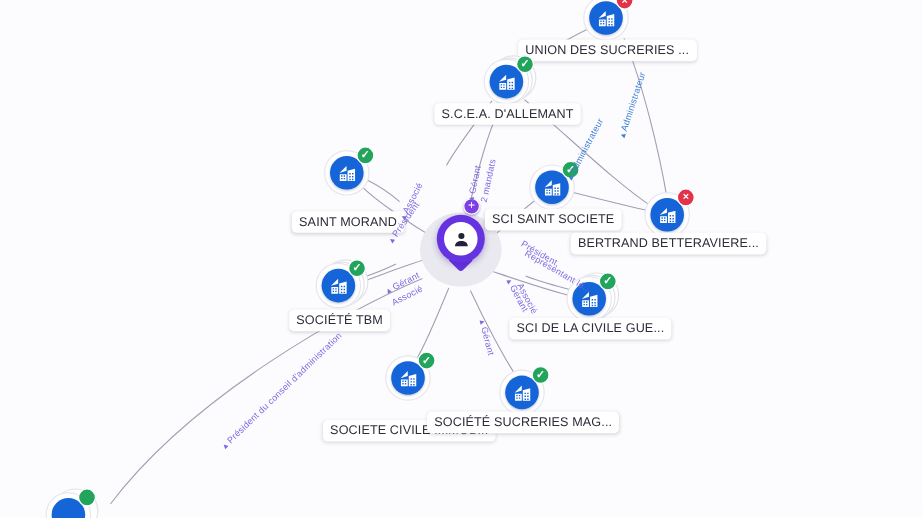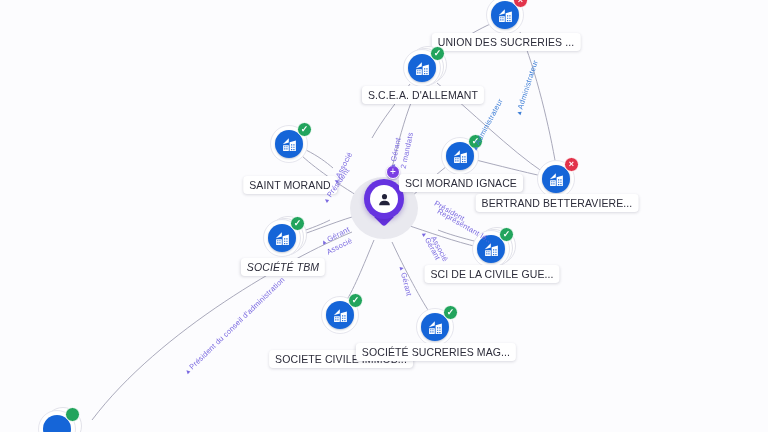--- a/index.html
+++ b/index.html
@@ -279,21 +279,21 @@
         <div class="halo"></div>
         <div class="disc">
           <svg width="17" height="17" viewBox="0 0 24 24" fill="#ffffff">
             <path d="M3 21h8v-8H3zM4.6 14.3h1.6v1.6H4.6zm3 0h1.6v1.6H7.6zm-3 3h1.6v1.6H4.6zm3 0h1.6v1.6H7.6z"></path>
             <path d="M12.2 21h8.8V6.5l-8.8 2.3zm2-9.4h1.7v1.7h-1.7zm3.2 0h1.7v1.7h-1.7zm-3.2 3.4h1.7v1.7h-1.7zm3.2 0h1.7v1.7h-1.7zm-3.2 3.4h1.7v1.7h-1.7zm3.2 0h1.7v1.7h-1.7z"></path>
             <path d="M2.6 11.6 11 9V3.2z"></path>
           </svg>
         </div>
         <div class="badge ok">✓</div>
       </div>
-      <div class="node-label" style="left: 461px; top: 174px;">SCI MORAND IGNACE</div>
+      <div class="node-label" style="left: 461px; top: 174px;">SCI SAINT SOCIETE</div>
       <div class="node" style="left: 557px; top: 180px;">
         <div class="halo"></div>
         <div class="disc">
           <svg width="17" height="17" viewBox="0 0 24 24" fill="#ffffff">
             <path d="M3 21h8v-8H3zM4.6 14.3h1.6v1.6H4.6zm3 0h1.6v1.6H7.6zm-3 3h1.6v1.6H4.6zm3 0h1.6v1.6H7.6z"></path>
             <path d="M12.2 21h8.8V6.5l-8.8 2.3zm2-9.4h1.7v1.7h-1.7zm3.2 0h1.7v1.7h-1.7zm-3.2 3.4h1.7v1.7h-1.7zm3.2 0h1.7v1.7h-1.7zm-3.2 3.4h1.7v1.7h-1.7zm3.2 0h1.7v1.7h-1.7z"></path>
             <path d="M2.6 11.6 11 9V3.2z"></path>
           </svg>
         </div>
         <div class="badge bad">×</div>
@@ -305,21 +305,21 @@
         <div class="halo"></div>
         <div class="disc">
           <svg width="17" height="17" viewBox="0 0 24 24" fill="#ffffff">
             <path d="M3 21h8v-8H3zM4.6 14.3h1.6v1.6H4.6zm3 0h1.6v1.6H7.6zm-3 3h1.6v1.6H4.6zm3 0h1.6v1.6H7.6z"></path>
             <path d="M12.2 21h8.8V6.5l-8.8 2.3zm2-9.4h1.7v1.7h-1.7zm3.2 0h1.7v1.7h-1.7zm-3.2 3.4h1.7v1.7h-1.7zm3.2 0h1.7v1.7h-1.7zm-3.2 3.4h1.7v1.7h-1.7zm3.2 0h1.7v1.7h-1.7z"></path>
             <path d="M2.6 11.6 11 9V3.2z"></path>
           </svg>
         </div>
         <div class="badge ok">✓</div>
       </div>
-      <div class="node-label" style="left: 283px; top: 258px; font-style: italic;">SOCIÉTÉ TBM</div>
+      <div class="node-label" style="left: 283px; top: 258px;">SOCIÉTÉ TBM</div>
       <div class="node" style="left: 492px; top: 250px;">
         <div class="stack-a"></div>
         <div class="stack-b"></div>
         <div class="halo"></div>
         <div class="disc">
           <svg width="17" height="17" viewBox="0 0 24 24" fill="#ffffff">
             <path d="M3 21h8v-8H3zM4.6 14.3h1.6v1.6H4.6zm3 0h1.6v1.6H7.6zm-3 3h1.6v1.6H4.6zm3 0h1.6v1.6H7.6z"></path>
             <path d="M12.2 21h8.8V6.5l-8.8 2.3zm2-9.4h1.7v1.7h-1.7zm3.2 0h1.7v1.7h-1.7zm-3.2 3.4h1.7v1.7h-1.7zm3.2 0h1.7v1.7h-1.7zm-3.2 3.4h1.7v1.7h-1.7zm3.2 0h1.7v1.7h-1.7z"></path>
             <path d="M2.6 11.6 11 9V3.2z"></path>
           </svg>

